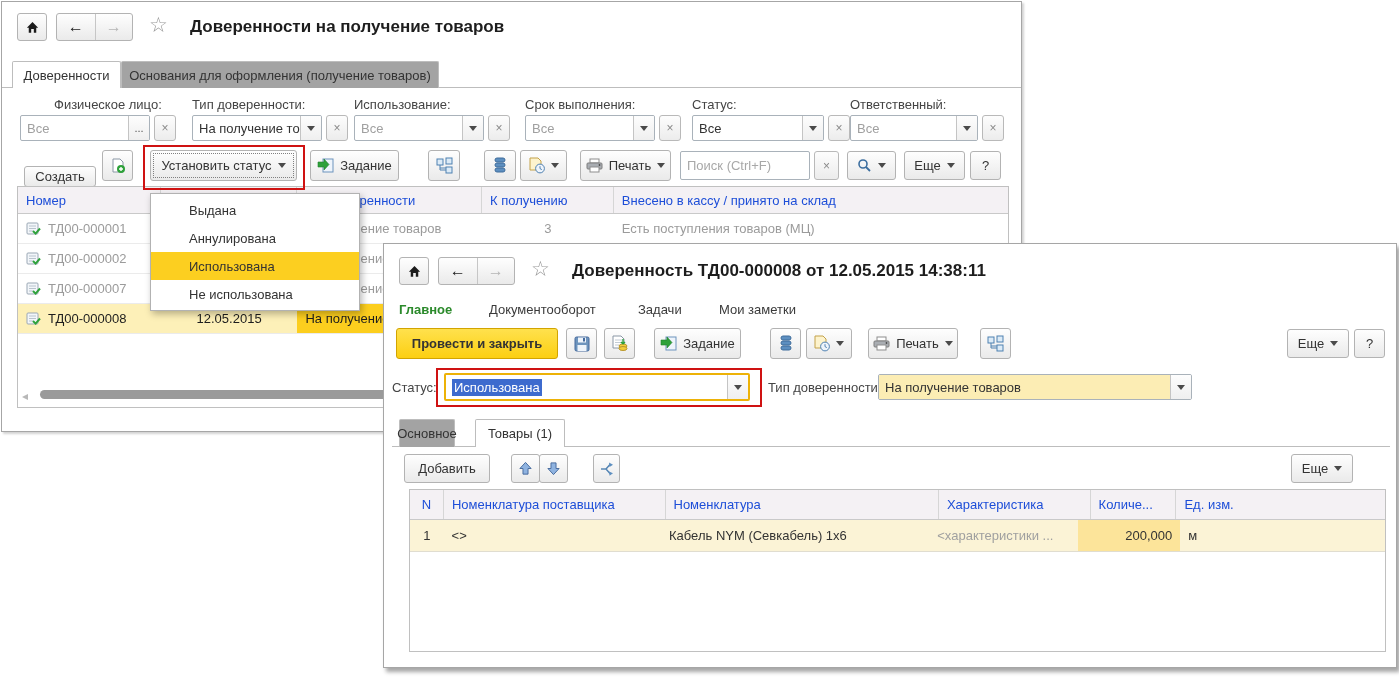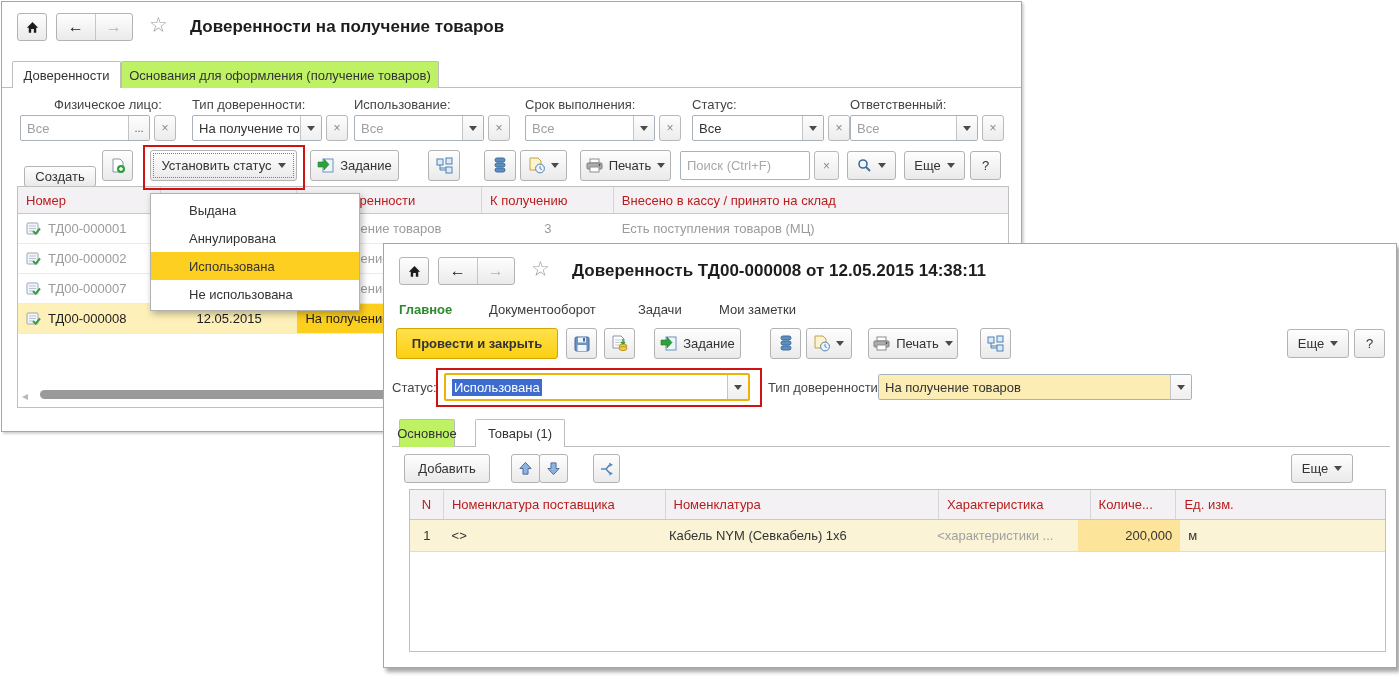--- a/index.html
+++ b/index.html
@@ -11,21 +11,21 @@
   #fg-win { left: 383px; top: 243px; width: 1014px; height: 425px; box-shadow: 3px 4px 4px #a7a7a7; z-index: 10; }
 
   .btn { position: absolute; display: flex; align-items: center; justify-content: center; gap: 6px;
          background: linear-gradient(#fefefe,#eaeaea); border: 1px solid #b3b3b3; border-radius: 3px;
          color: #333; white-space: nowrap; }
   .btn.gold { background: linear-gradient(#ffe14d,#fccf12); border: 1px solid #d2a400; font-weight: bold; }
   .btn.focused { outline: 1px dotted #808080; outline-offset: -4px; }
   .iconbtn { padding: 0; }
 
   .tab { position: absolute; display: flex; align-items: center; justify-content: center;
-         background: #bef264; border: 1px solid #bdbdbd; border-bottom: none; border-radius: 2px 2px 0 0;
+         background: #a3a3a3; border: 1px solid #bdbdbd; border-bottom: none; border-radius: 2px 2px 0 0;
          color: #333; z-index: 2; }
   .tab.active { background: #fff; z-index: 3; }
   .tabline { position: absolute; height: 1px; background: #bdbdbd; z-index: 1; }
 
   .flabel { position: absolute; color: #444; }
   .field { position: absolute; display: flex; align-items: stretch; background: #fff;
            border: 1px solid #a9b2ba; border-radius: 2px; overflow: hidden; }
   .field .val { flex: 1; display: flex; align-items: center; padding: 0 6px; white-space: nowrap; overflow: hidden; }
   .field .dd, .field .dots { width: 21px; display: flex; align-items: center; justify-content: center;
            border-left: 1px solid #c4c4c4; background: linear-gradient(#fdfdfd,#efefef); color: #555; font-size: 11px; }
@@ -41,21 +41,21 @@
   .search::placeholder { color: #a8a8a8; }
 
   .navgroup { position: absolute; display: flex; border: 1px solid #b3b3b3; border-radius: 3px;
               background: linear-gradient(#fefefe,#eaeaea); overflow: hidden; }
   .navgroup .half { width: 38px; display: flex; align-items: center; justify-content: center; font-size: 16px; font-weight: bold; }
   .navgroup .half + .half { border-left: 1px solid #c6c6c6; }
   .title { position: absolute; font-size: 17px; font-weight: bold; color: #1d1d1d; white-space: nowrap; }
   .star { position: absolute; font-size: 21px; color: #9a9a9a; }
 
   .grid { position: absolute; border: 1px solid #c0c0c0; background: #fff; overflow: hidden; }
-  .gr-head { display: flex; background: #f4f1f4; border-bottom: 1px solid #c9c9c9; color: #b91c1c; }
+  .gr-head { display: flex; background: #f4f1f4; border-bottom: 1px solid #c9c9c9; color: #1d4ed8; }
   .gr-head .c { display: flex; align-items: center; padding: 0 8px; border-right: 1px solid #d6d6d6; overflow: hidden; white-space: nowrap; }
   .gr-row { display: flex; align-items: stretch; border-bottom: 1px solid #ebebeb; }
   .gr-row .c { display: flex; align-items: center; padding: 0 8px; overflow: hidden; white-space: nowrap; }
 
   .menu { position: absolute; background: #fff; border: 1px solid #b2b2b2; box-shadow: 2px 3px 7px rgba(0,0,0,.28); z-index: 5; padding: 2px 0; margin-top: 8px; }
   .menu .mi { height: 28px; display: flex; align-items: center; padding-left: 38px; color: #333; }
   .menu .mi.selected { background: #fccf20; }
 
   .annotation { position: absolute; border: 2px solid #cf1212; z-index: 8; pointer-events: none; }
 

